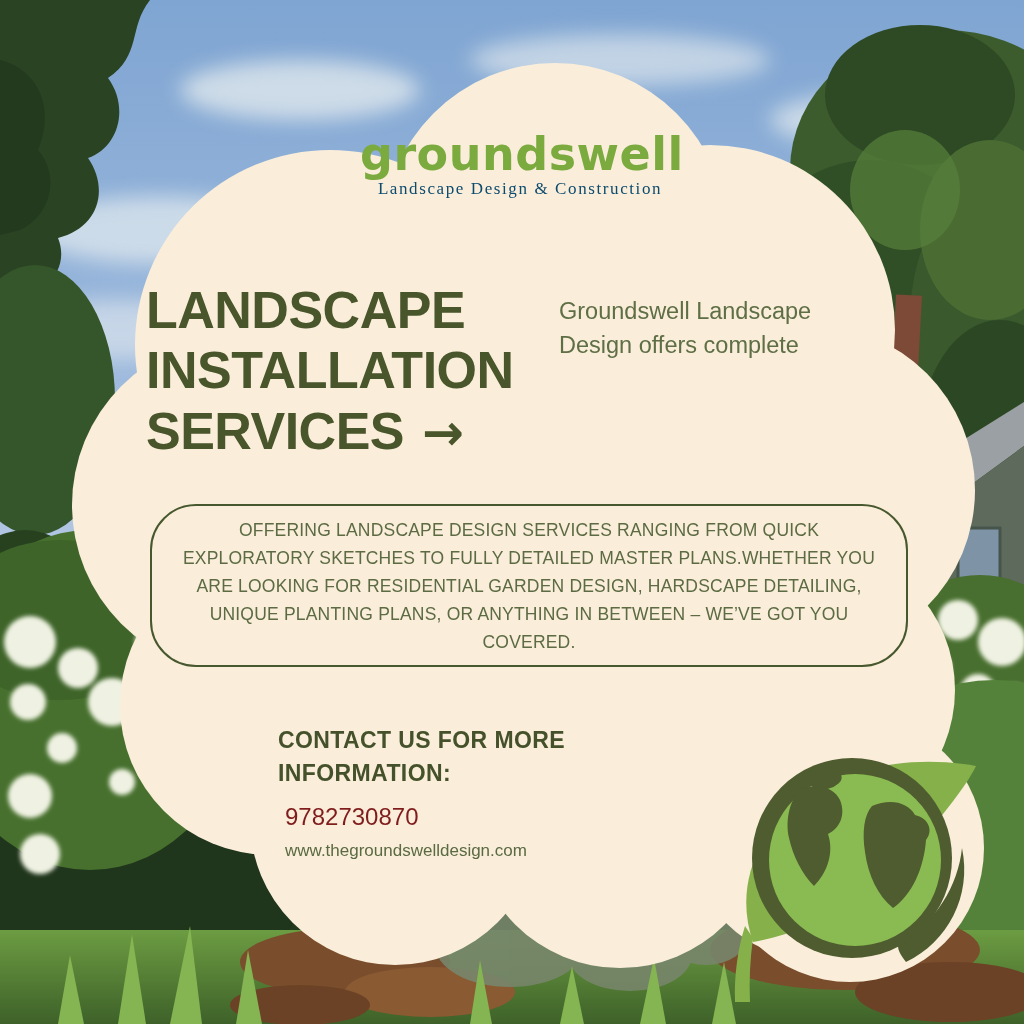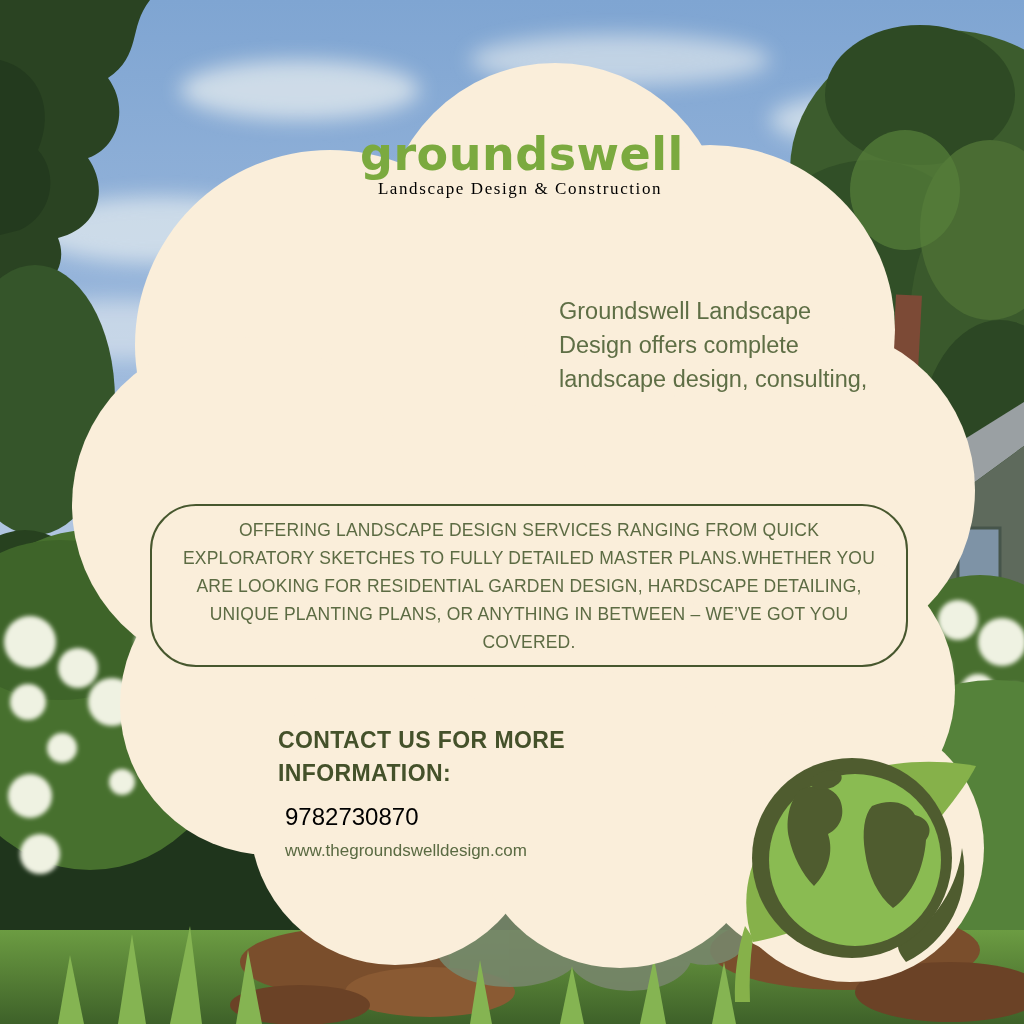--- a/index.html
+++ b/index.html
@@ -11,21 +11,21 @@
   .stage svg.scene{position:absolute;inset:0;display:block;}
   .overlay{position:absolute;z-index:2;}
 
   
   .logo-wrap{left:360px;top:130px;width:320px;text-align:center;}
   .logo-name{
     font-family:"DejaVu Sans",sans-serif;font-size:46px;font-weight:600;
     color:#7BAA3F;letter-spacing:.5px;line-height:1.05;
   }
   .logo-tagline{
-    font-family:"Liberation Serif",serif;font-size:17px;color:#000000;
+    font-family:"Liberation Serif",serif;font-size:17px;color:#0c4a6e;
     letter-spacing:1.6px;margin-top:1px;
   }
 
   
   .title-wrap{left:146px;top:280px;color:#49552B;}
   .title-line{font-size:52px;font-weight:800;line-height:1.16;letter-spacing:-.5px;white-space:nowrap;}
   .arrow{
     font-family:"DejaVu Sans",sans-serif;font-size:50px;font-weight:700;
     margin-left:18px;display:inline-block;position:relative;top:1px;
   }
@@ -43,21 +43,21 @@
   .details-text{
     font-size:17.5px;line-height:28px;color:#5C6B43;text-align:center;
     letter-spacing:.2px;
   }
 
   
   .contact-heading{
     left:278px;top:724px;width:330px;font-size:23px;font-weight:800;
     color:#44512A;line-height:33px;letter-spacing:.4px;
   }
-  .phone{left:285px;top:803px;font-size:24px;color:#000000;}
+  .phone{left:285px;top:803px;font-size:24px;color:#7f1d1d;}
   .website{left:285px;top:841px;font-size:17px;color:#5A6A42;}
 </style>
 </head>
 <body>
 
 <div class="stage">
 
   <svg class="scene" viewBox="0 0 1024 1024" aria-hidden="true">
     <defs>
       <linearGradient id="skyGrad" x1="0" y1="0" x2="0" y2="1">
@@ -210,25 +210,29 @@
         <ellipse cx="826" cy="780" rx="16" ry="9" transform="rotate(-14 826 780)"></ellipse>
       </g>
     </g>
   </svg>
 
   <div class="overlay logo-wrap">
     <div class="logo-name">groundswell</div>
     <div class="logo-tagline">Landscape Design &amp; Construction</div>
   </div>
 
+  <div class="overlay title-wrap">
+    <div class="title-line">LANDSCAPE</div>
+    <div class="title-line">INSTALLATION</div>
+    <div class="title-line"><span>SERVICES</span><span class="arrow">→</span></div>
+  </div>
 
   <div class="overlay intro-wrap">
     <div class="intro-line">Groundswell Landscape</div>
     <div class="intro-line">Design offers complete</div>
-    <div class="intro-line">landscape design, consulting,</div>
   </div>
 
   <div class="overlay details-box">
     <div class="details-text">OFFERING LANDSCAPE DESIGN SERVICES RANGING FROM QUICK EXPLORATORY SKETCHES TO FULLY DETAILED MASTER PLANS.WHETHER YOU ARE LOOKING FOR RESIDENTIAL GARDEN DESIGN, HARDSCAPE DETAILING, UNIQUE PLANTING PLANS, OR ANYTHING IN BETWEEN – WE’VE GOT YOU COVERED.</div>
   </div>
 
   <div class="overlay contact-heading">CONTACT US FOR MORE INFORMATION:</div>
   <div class="overlay phone">9782730870</div>
   <div class="overlay website">www.thegroundswelldesign.com</div>
 

